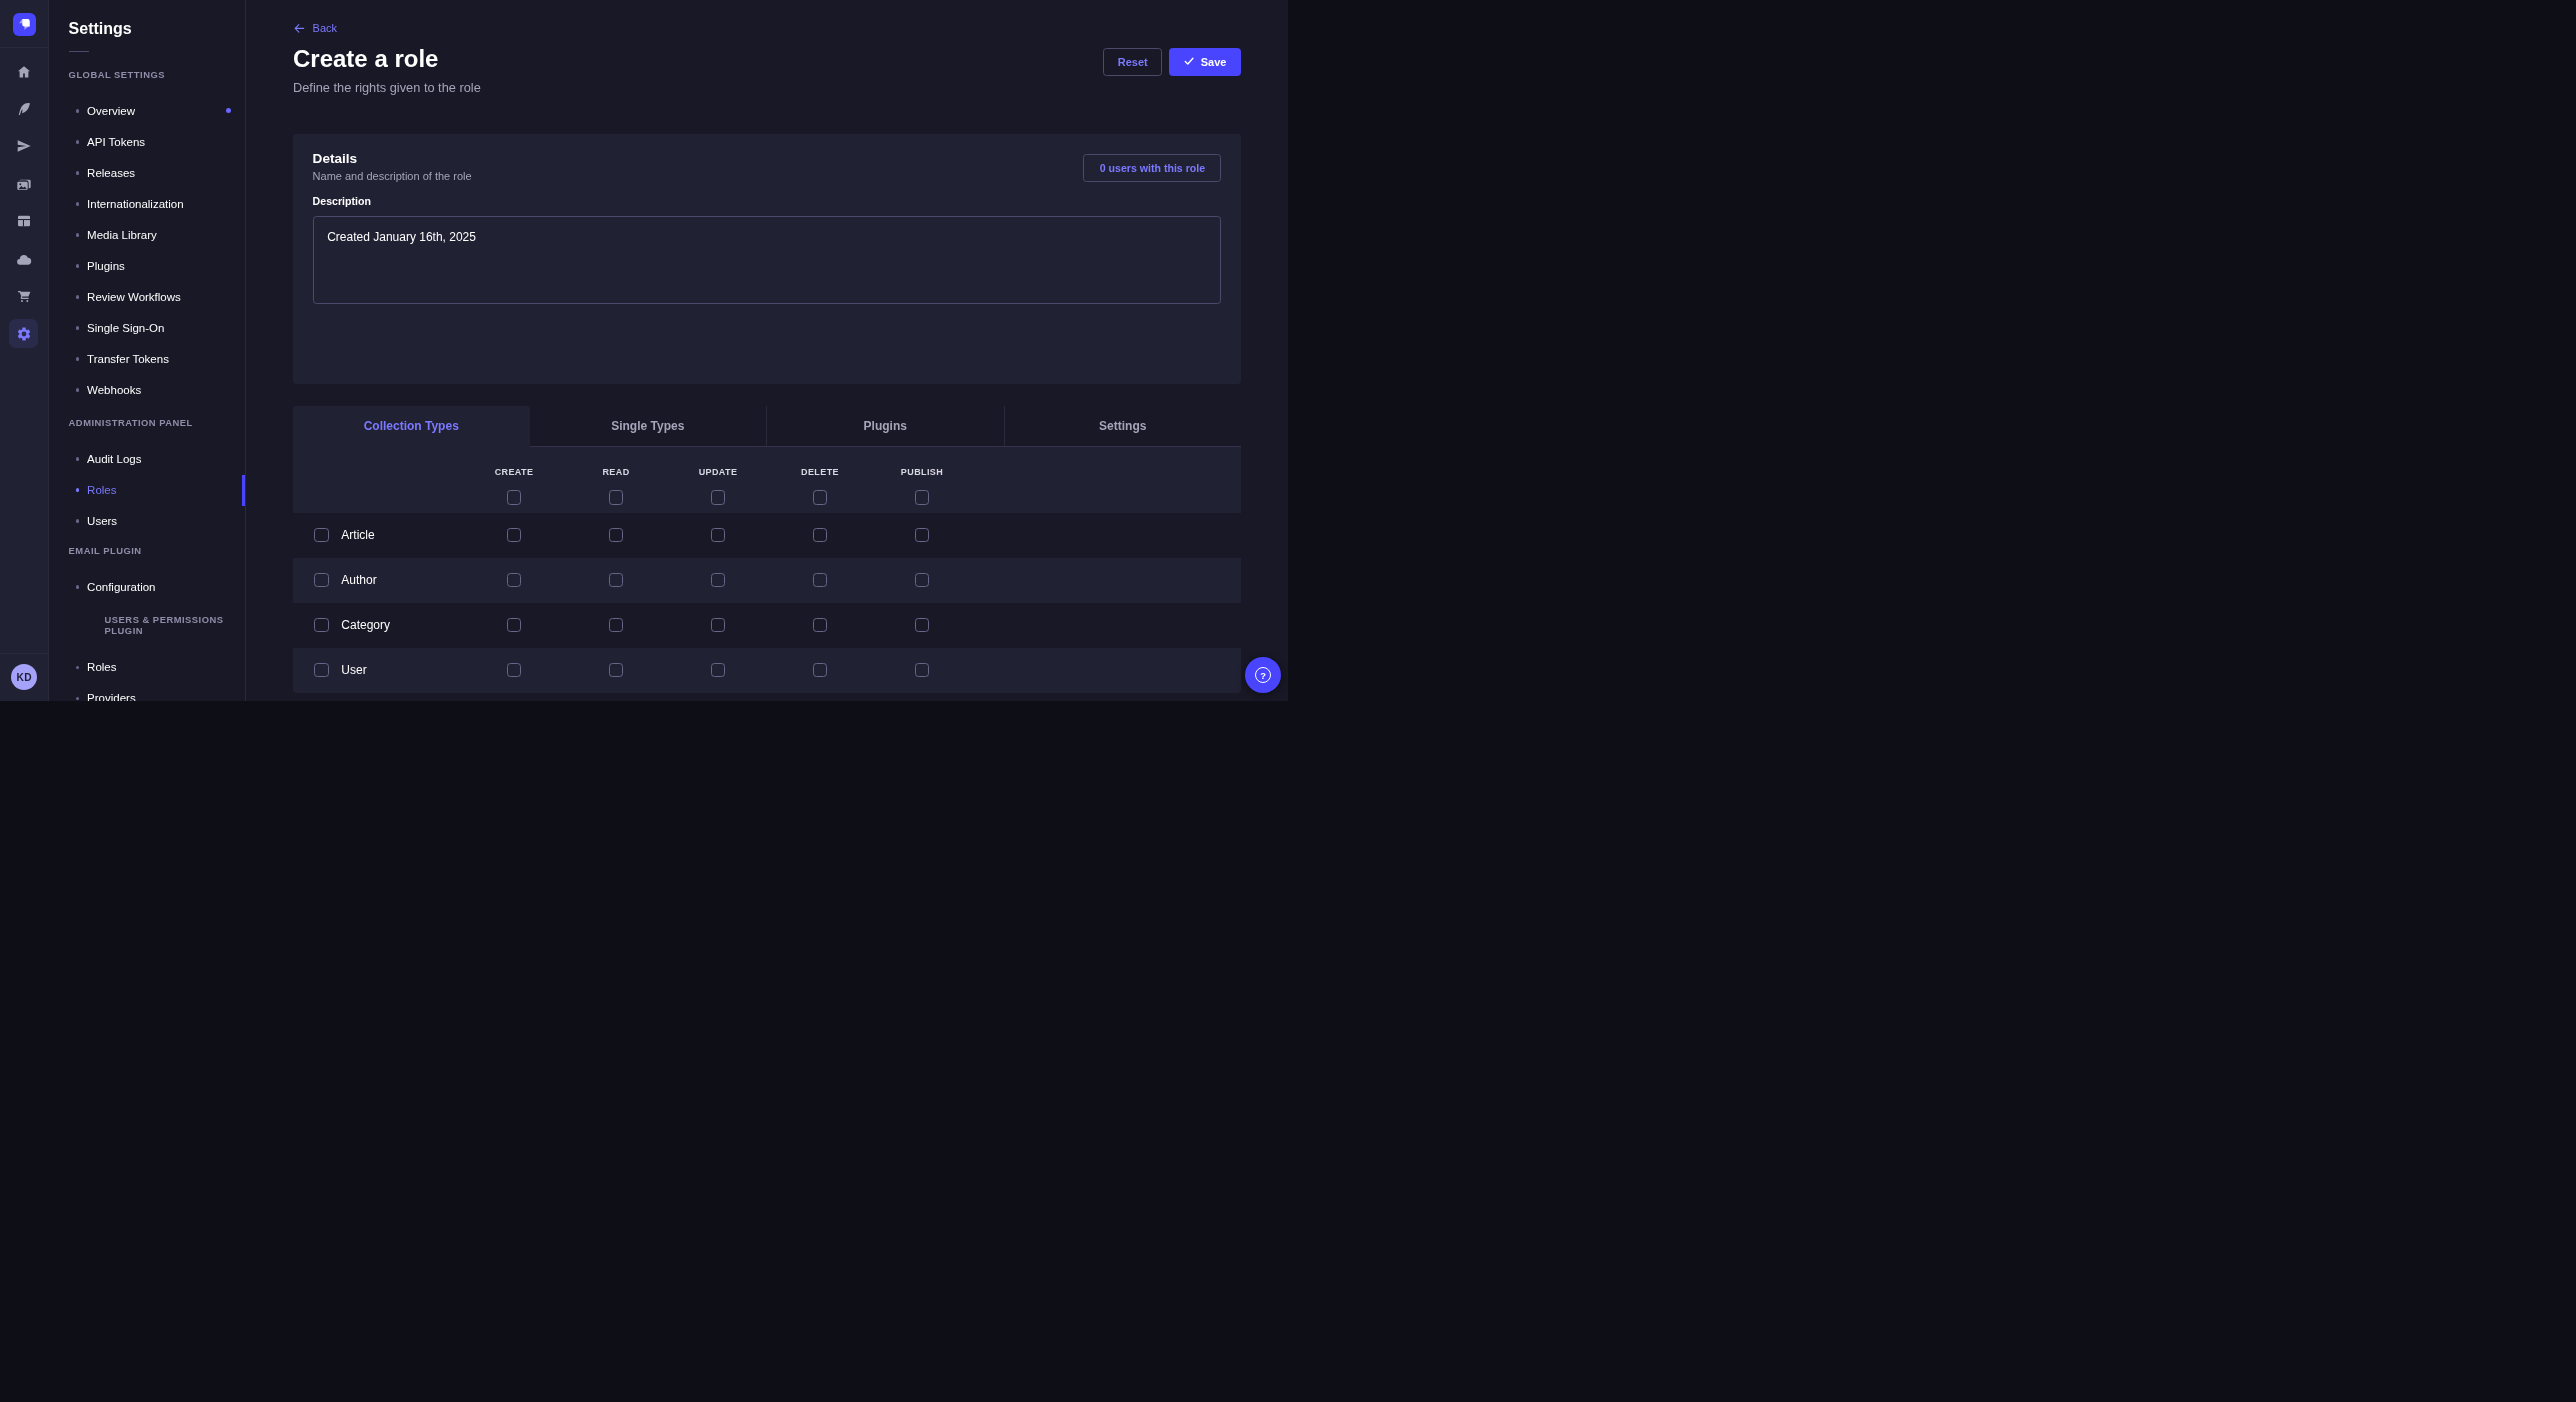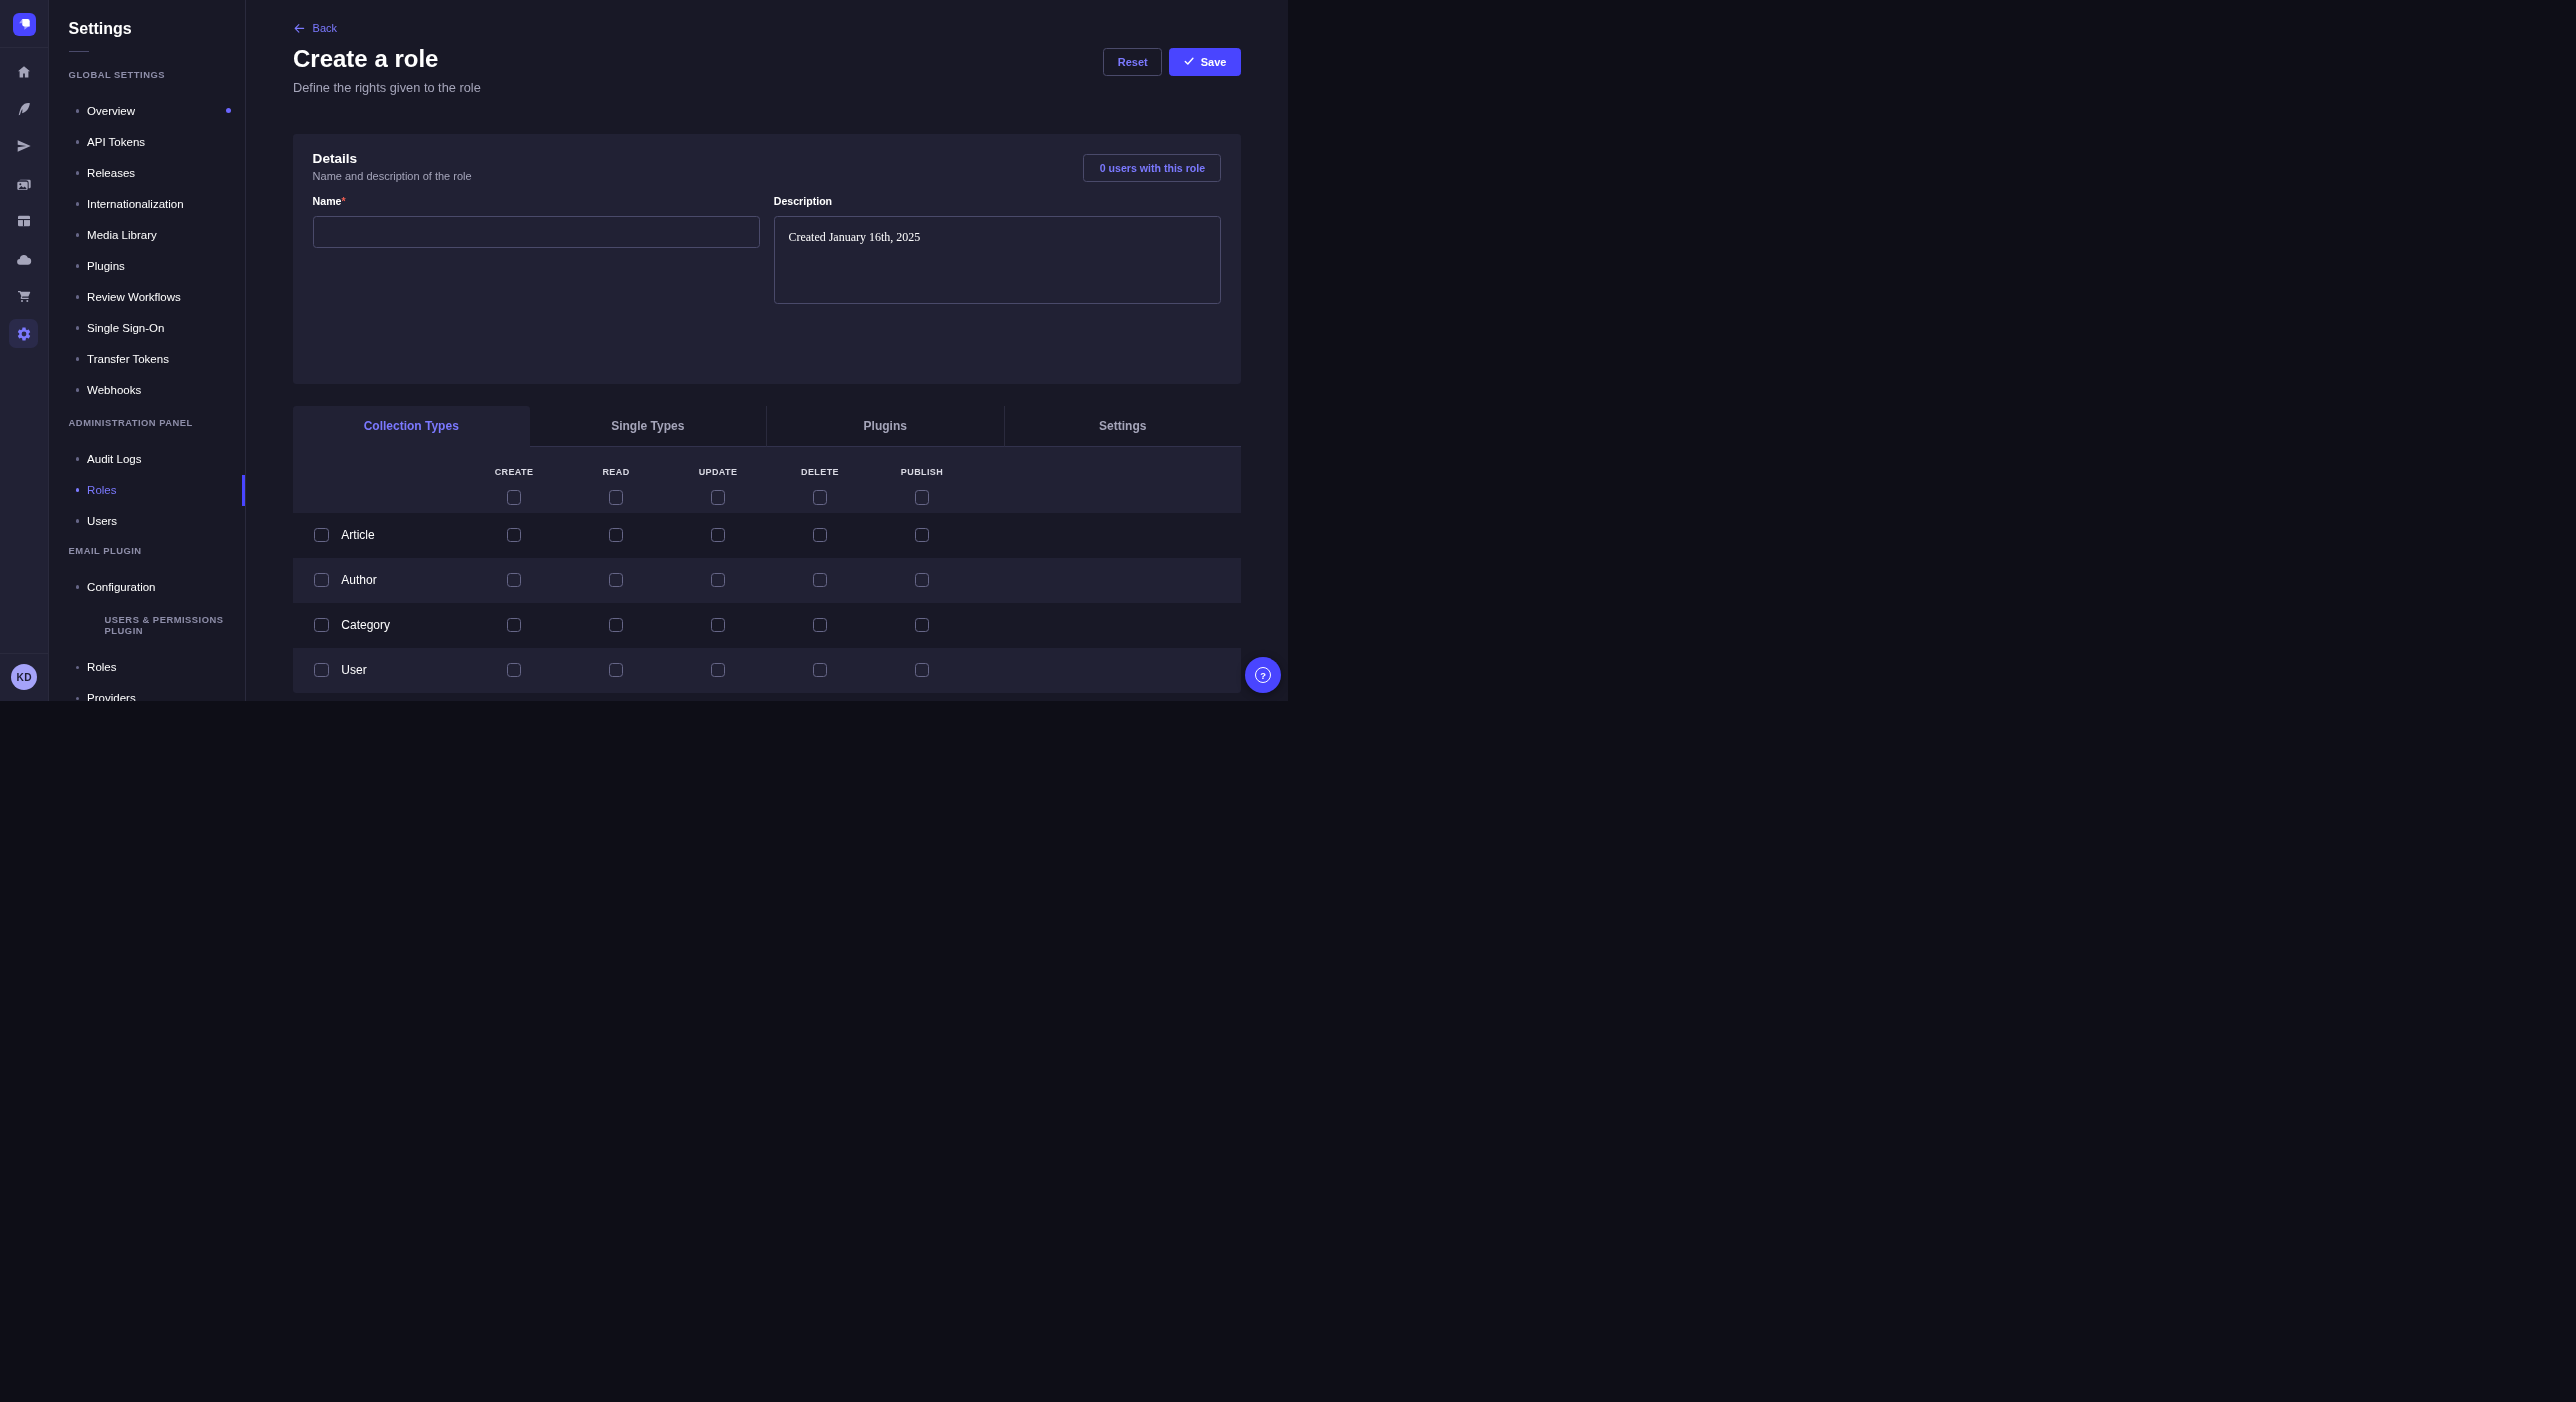--- a/index.html
+++ b/index.html
@@ -65,21 +65,21 @@
   .users-btn { margin-top:2.6px; border:0.9px solid #4a4a6a; border-radius:3.4px; color:#7b79ff;
                font-size:10.6px; font-weight:700; padding:0 15.3px; height:28px; display:flex;
                align-items:center; cursor:pointer; background:transparent; }
   .fields { display:flex; gap:13.6px; margin-top:12.8px; }
   .field { flex:1; min-width:0; }
   .field-label { font-size:10.6px; font-weight:600; color:#fff; margin-bottom:8.5px; }
   .req { color:#ee5e52; }
   .text-input { width:100%; height:32px; background:#212134; border:0.9px solid #4a4a6a; border-radius:3.4px;
                 color:#fff; font-size:12px; padding:0 13.6px; outline:none; font-family:inherit; }
   .textarea { width:100%; height:88px; background:#212134; border:0.9px solid #4a4a6a; border-radius:3.4px;
-              color:#fff; font-size:12px; padding:12px 13.6px; line-height:1.4; cursor:text;font-family:Liberation Serif, serif; }
+              color:#fff; font-size:12px; padding:12px 13.6px; line-height:1.4; cursor:text; }
 
   
   .tabs { display:flex; margin-top:22px; height:41px; }
   .tab { flex:1; display:flex; align-items:center; justify-content:center; font-size:12px; font-weight:600;
          color:#a5a5ba; cursor:pointer; border-bottom:0.9px solid #32324d; }
   .tab.active { background:#212134; color:#7b79ff; border-radius:3.4px 3.4px 0 0; border-bottom:none; }
   .tab.divided { border-left:0.9px solid #2a2a3d; }
 
   
   .panel { background:#212134; border-radius:0 0 3.4px 3.4px; overflow:hidden; }
@@ -274,26 +274,20 @@
 
       <section class="card">
         <div class="card-head">
           <div>
             <div class="card-title">Details</div>
             <div class="card-sub">Name and description of the role</div>
           </div>
           <button class="users-btn">0 users with this role</button>
         </div>
         <div class="fields">
-          <div class="field">
-            <div class="field-label">
-              <span>Name</span><span class="req">*</span>
-            </div>
-            <input class="text-input" type="text" value="" style="">
-          </div>
           <div class="field">
             <div class="field-label">Description</div>
             <div class="textarea">Created January 16th, 2025</div>
           </div>
         </div>
       </section>
 
       <div class="tabs">
         <div class="tab active">Collection Types</div>
         <div class="tab">Single Types</div>

